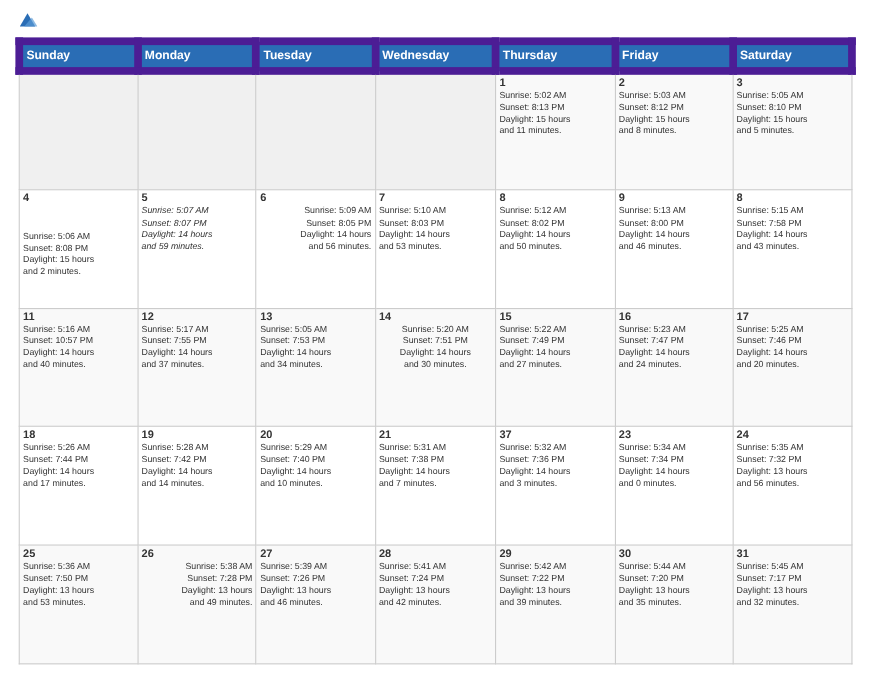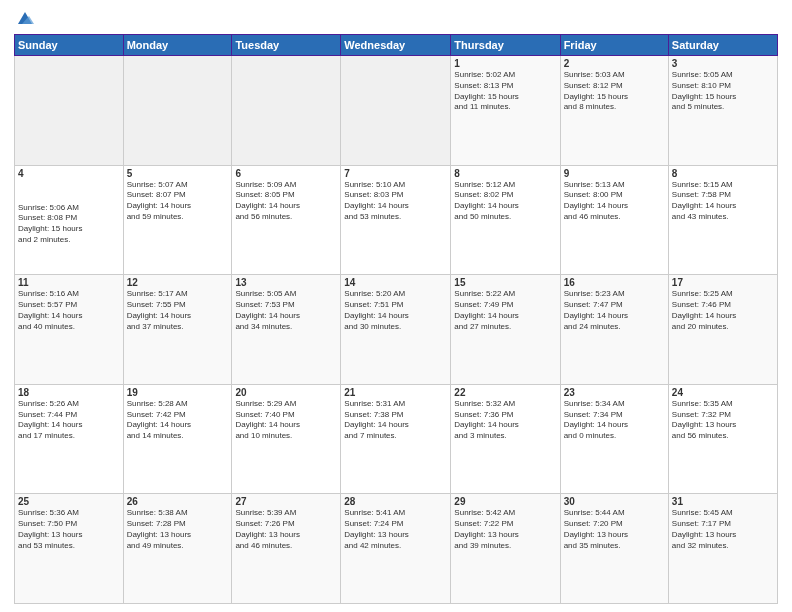--- a/index.html
+++ b/index.html
@@ -65,21 +65,21 @@
       border-collapse: collapse;
       flex: 1;
     }
     .calendar-table thead tr th {
       background-color: #2a6db5;
       color: #fff;
       font-size: 11px;
       font-weight: bold;
       padding: 4px 3px;
       text-align: left;
-      border: 1px solid #4c1d95;
+      border: 7px solid #4c1d95;
     }
     .calendar-table tbody tr td {
       vertical-align: top;
       border: 1px solid #ccc;
       padding: 2px 3px;
       font-size: 8.5px;
       color: #333;
       width: 113px;
       height: 85px;
       background: #fff;
@@ -166,28 +166,28 @@
         <tr>
           <td>
             <span class="day-num">4</span>
             <div class="day-info" style="white-space: pre-line; margin-top: 24px;">Sunrise: 5:06 AM
 Sunset: 8:08 PM
 Daylight: 15 hours
 and 2 minutes.</div>
           </td>
           <td>
             <span class="day-num">5</span>
-            <div class="day-info" style="white-space: pre-line;">Sunrise: 5:07 AM
+            <div class="day-info" style="white-space: pre-line; font-style: italic;">Sunrise: 5:07 AM
 Sunset: 8:07 PM
 Daylight: 14 hours
 and 59 minutes.</div>
           </td>
           <td>
             <span class="day-num">6</span>
-            <div class="day-info" style="white-space: pre-line;">Sunrise: 5:09 AM
+            <div class="day-info" style="white-space: pre-line; text-align: right;">Sunrise: 5:09 AM
 Sunset: 8:05 PM
 Daylight: 14 hours
 and 56 minutes.</div>
           </td>
           <td>
             <span class="day-num">7</span>
             <div class="day-info" style="white-space: pre-line;">Sunrise: 5:10 AM
 Sunset: 8:03 PM
 Daylight: 14 hours
 and 53 minutes.</div>
@@ -211,41 +211,41 @@
             <div class="day-info" style="white-space: pre-line;">Sunrise: 5:15 AM
 Sunset: 7:58 PM
 Daylight: 14 hours
 and 43 minutes.</div>
           </td>
         </tr>
         <tr>
           <td>
             <span class="day-num">11</span>
             <div class="day-info" style="white-space: pre-line;">Sunrise: 5:16 AM
-Sunset: 5:57 PM
+Sunset: 10:57 PM
 Daylight: 14 hours
 and 40 minutes.</div>
           </td>
           <td>
             <span class="day-num">12</span>
             <div class="day-info" style="white-space: pre-line;">Sunrise: 5:17 AM
 Sunset: 7:55 PM
 Daylight: 14 hours
 and 37 minutes.</div>
           </td>
           <td>
             <span class="day-num">13</span>
             <div class="day-info" style="white-space: pre-line;">Sunrise: 5:05 AM
 Sunset: 7:53 PM
 Daylight: 14 hours
 and 34 minutes.</div>
           </td>
           <td>
             <span class="day-num">14</span>
-            <div class="day-info" style="white-space: pre-line;">Sunrise: 5:20 AM
+            <div class="day-info" style="white-space: pre-line; text-align: center;">Sunrise: 5:20 AM
 Sunset: 7:51 PM
 Daylight: 14 hours
 and 30 minutes.</div>
           </td>
           <td>
             <span class="day-num">15</span>
             <div class="day-info" style="white-space: pre-line;">Sunrise: 5:22 AM
 Sunset: 7:49 PM
 Daylight: 14 hours
 and 27 minutes.</div>
@@ -288,21 +288,21 @@
 and 10 minutes.</div>
           </td>
           <td>
             <span class="day-num">21</span>
             <div class="day-info" style="white-space: pre-line;">Sunrise: 5:31 AM
 Sunset: 7:38 PM
 Daylight: 14 hours
 and 7 minutes.</div>
           </td>
           <td>
-            <span class="day-num">22</span>
+            <span class="day-num">37</span>
             <div class="day-info" style="white-space: pre-line;">Sunrise: 5:32 AM
 Sunset: 7:36 PM
 Daylight: 14 hours
 and 3 minutes.</div>
           </td>
           <td>
             <span class="day-num">23</span>
             <div class="day-info" style="white-space: pre-line;">Sunrise: 5:34 AM
 Sunset: 7:34 PM
 Daylight: 14 hours
@@ -319,21 +319,21 @@
         <tr>
           <td>
             <span class="day-num">25</span>
             <div class="day-info" style="white-space: pre-line;">Sunrise: 5:36 AM
 Sunset: 7:50 PM
 Daylight: 13 hours
 and 53 minutes.</div>
           </td>
           <td>
             <span class="day-num">26</span>
-            <div class="day-info" style="white-space: pre-line;">Sunrise: 5:38 AM
+            <div class="day-info" style="white-space: pre-line; text-align: right;">Sunrise: 5:38 AM
 Sunset: 7:28 PM
 Daylight: 13 hours
 and 49 minutes.</div>
           </td>
           <td>
             <span class="day-num">27</span>
             <div class="day-info" style="white-space: pre-line;">Sunrise: 5:39 AM
 Sunset: 7:26 PM
 Daylight: 13 hours
 and 46 minutes.</div>

